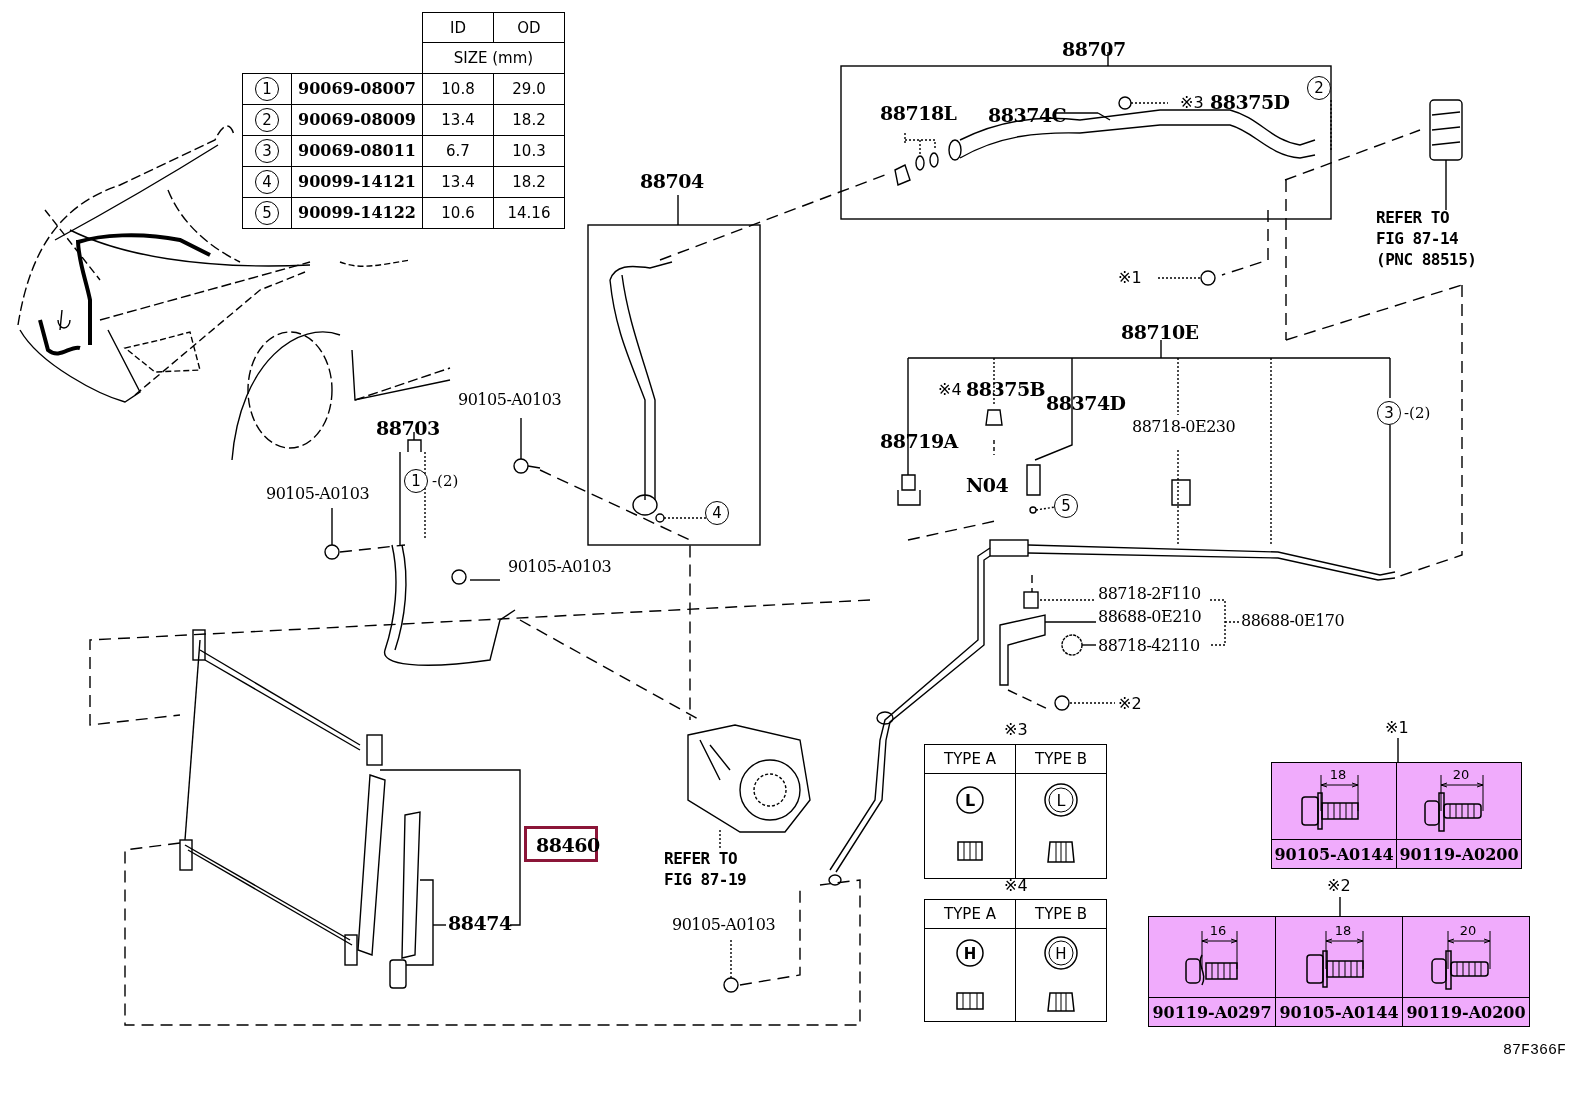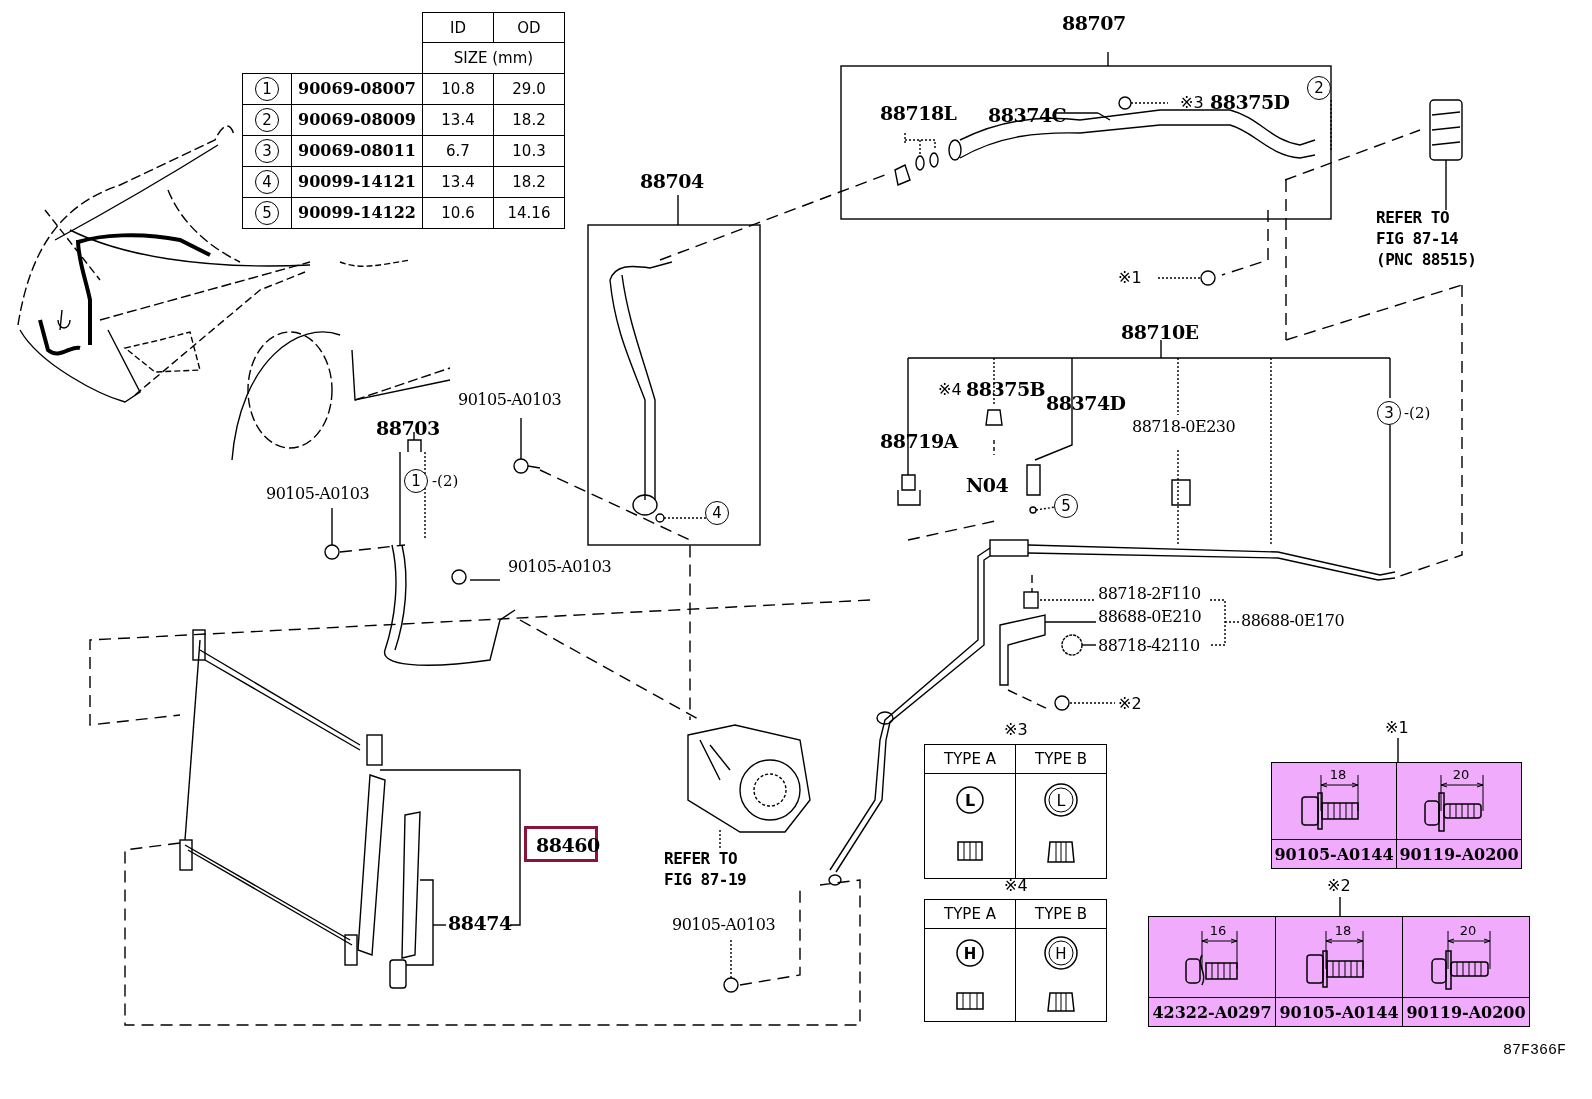--- a/index.html
+++ b/index.html
@@ -245,21 +245,21 @@
   </tr>
   <tr>
     <td class="mark"><span class="tc">5</span></td>
     <td class="code">90099-14122</td>
     <td class="num">10.6</td>
     <td class="num">14.16</td>
   </tr>
 </tbody>
   </table>
 
-<div class="pn" style="left:1062px;top:14px;">88707</div>
+<div class="pn" style="left:1062px;top:40px;">88707</div>
 <div class="pn" style="left:880px;top:104px;">88718L</div>
 <div class="pn" style="left:988px;top:106px;">88374C</div>
 <div class="note" style="left:1180px;top:95px;">※3</div>
 <div class="pn" style="left:1210px;top:93px;">88375D</div>
 <div class="callout" style="left:1307px;top:76px;">2</div>
 
 <div class="pn ref" style="left:1376px;top:207px;">
   <div>REFER TO</div>
   <div>FIG 87-14</div>
   <div>(PNC 88515)</div>
@@ -432,20 +432,20 @@
         <path d="M42 24 L84 24 M42 24 l6 -2 m-6 2 l6 2 M84 24 l-6 -2 m6 2 l-6 2" stroke="#000" fill="none"></path>
         <text x="62" y="18" text-anchor="middle" font-family="DejaVu Sans, sans-serif" font-size="13">20</text>
         <rect x="26" y="42" width="14" height="24" rx="4" fill="none" stroke="#000" stroke-width="1.5"></rect>
         <rect x="40" y="34" width="5" height="38" fill="none" stroke="#000" stroke-width="1.5"></rect>
         <rect x="45" y="45" width="37" height="14" rx="3" fill="none" stroke="#000" stroke-width="1.5"></rect>
         <path d="M51 45 V59 M57 45 V59 M63 45 V59 M69 45 V59 M75 45 V59" stroke="#000"></path>
       </svg>
     </td>
   </tr>
   <tr>
-    <td class="lbl">42322-A0297</td>
+    <td class="lbl">90119-A0297</td>
     <td class="lbl">90105-A0144</td>
     <td class="lbl">90119-A0200</td>
   </tr>
 </tbody>
   </table>
 
 <div class="figcode">87F366F</div>
 
 </body></html>

